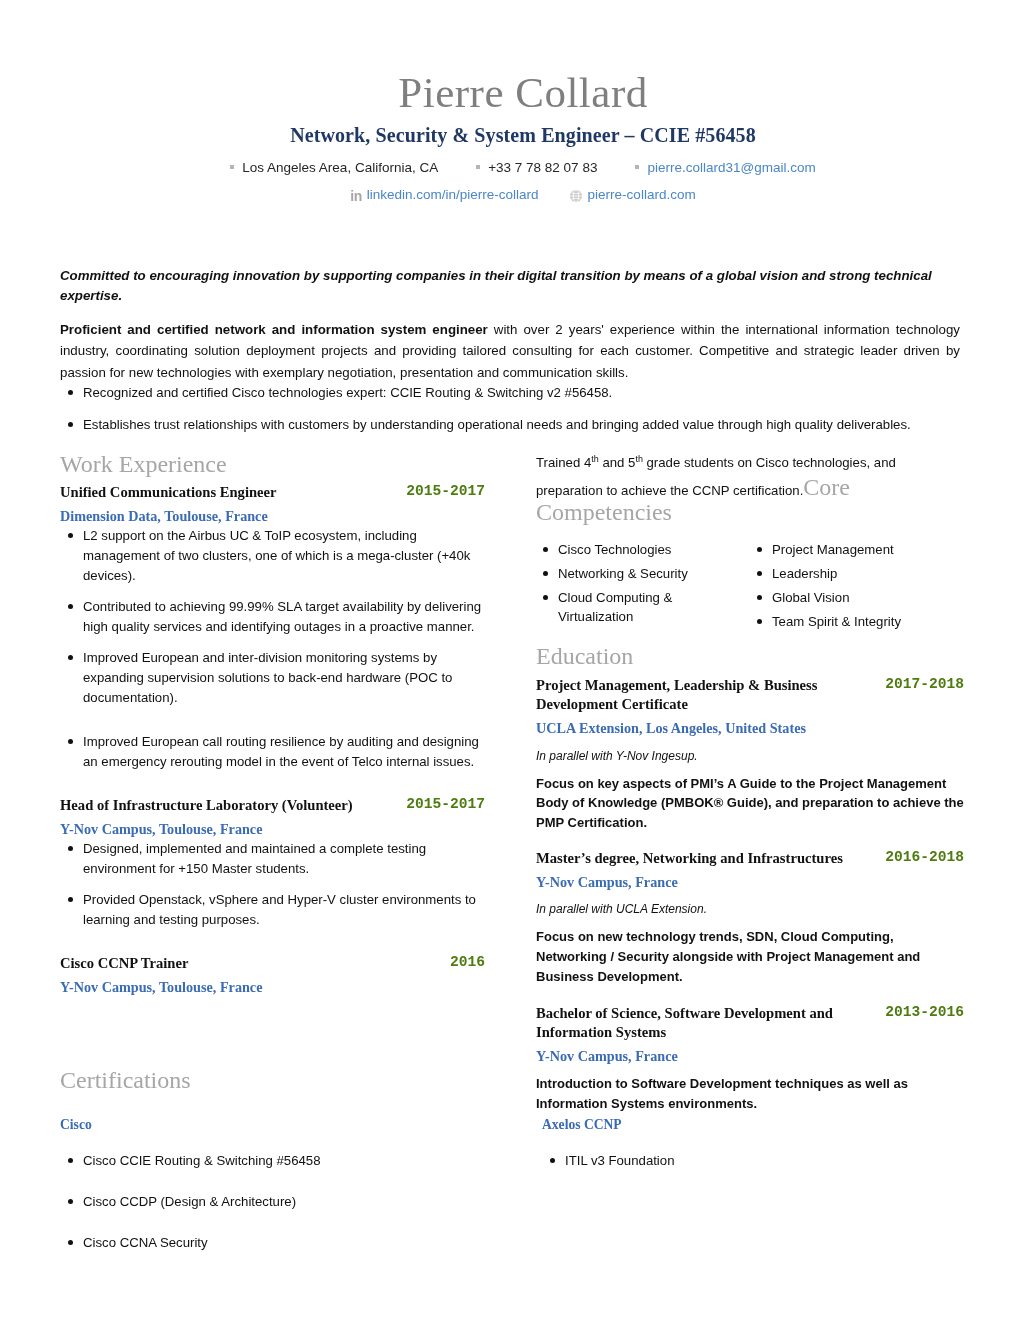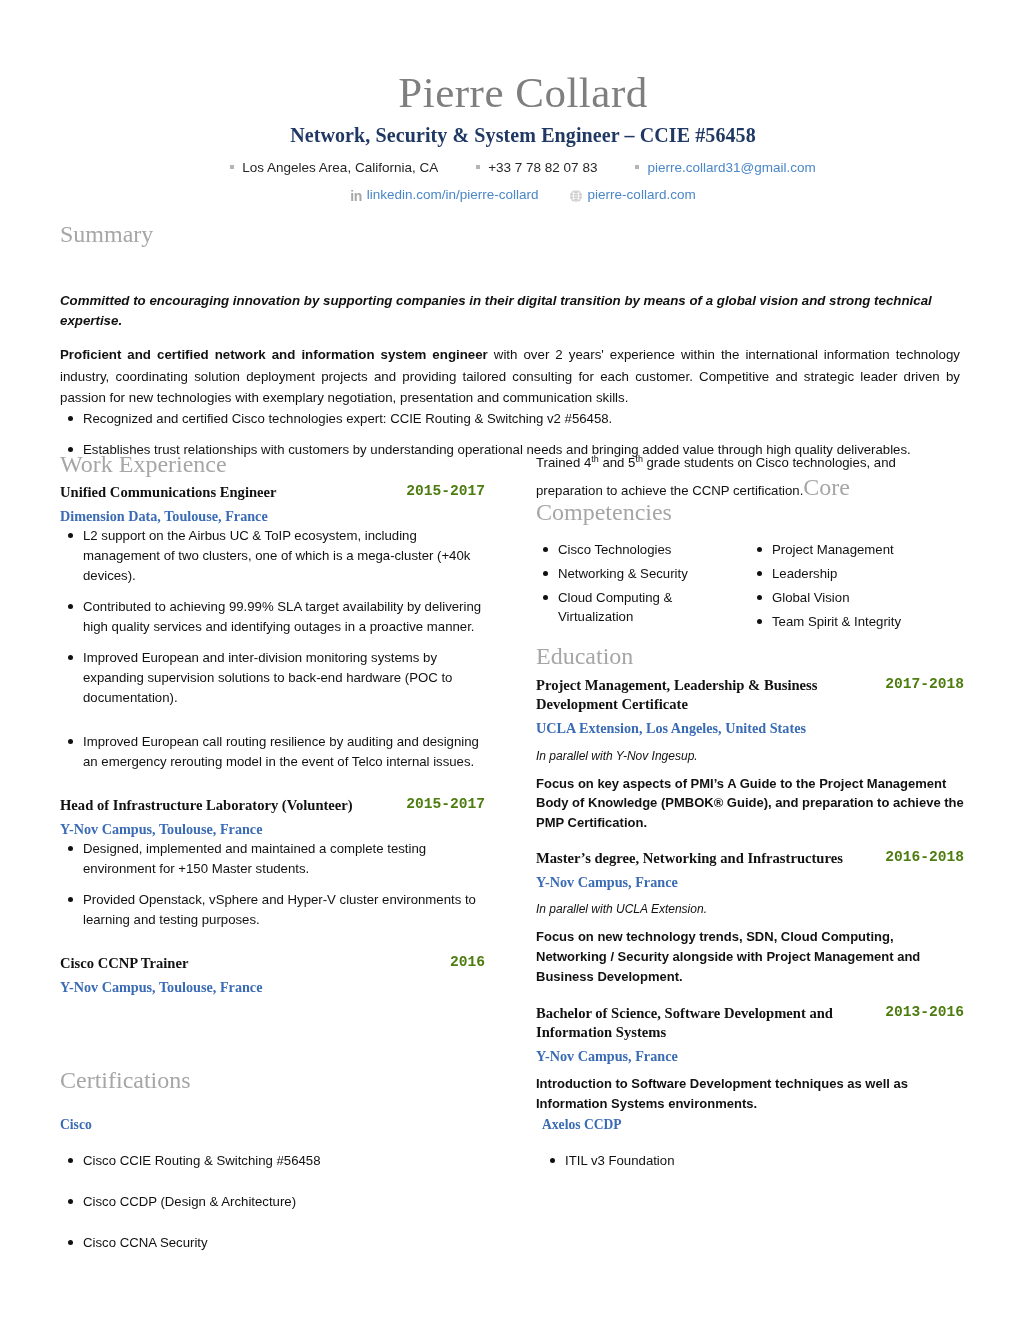--- a/index.html
+++ b/index.html
@@ -261,21 +261,20 @@
             <path d="M2.6 4.4 Q8 6.6 13.4 4.4" fill="none" stroke="#ffffff" stroke-width="0.9"></path>
             <path d="M2.6 11.6 Q8 9.4 13.4 11.6" fill="none" stroke="#ffffff" stroke-width="0.9"></path>
           </svg>
         </span>
         <span class="link-blue">pierre-collard.com</span>
       </span>
     </div>
   </div>
 
   <div class="summary-wrap">
-    <div class="sec-head">Summary</div>
 
     <div class="summary-lead">Committed to encouraging innovation by supporting companies in their digital transition by means of a global vision and strong technical expertise.</div>
 
     <div class="summary-body"><b>Proficient and certified network and information system engineer</b><span> with over 2 years' experience within the international information technology industry, coordinating solution deployment projects and providing tailored consulting for each customer. Competitive and strategic leader driven by passion for new technologies with exemplary negotiation, presentation and communication skills.</span></div>
 
     <ul class="bl sum-bullets">
       <li>Recognized and certified Cisco technologies expert: CCIE Routing &amp; Switching v2 #56458.</li>
       <li>Establishes trust relationships with customers by understanding operational needs and bringing added value through high quality deliverables.</li>
     </ul>
   </div>
@@ -379,21 +378,21 @@
     <div class="cert-cols">
       <div class="cert-col">
         <div class="cert-sub">Cisco</div>
         <ul class="bl certlist">
           <li>Cisco CCIE Routing &amp; Switching #56458</li>
           <li>Cisco CCDP (Design &amp; Architecture)</li>
           <li>Cisco CCNA Security</li>
         </ul>
       </div>
       <div class="cert-col right">
-        <div class="cert-sub">Axelos CCDP</div>
+        <div class="cert-sub">Axelos CCNP</div>
         <ul class="bl certlist">
           <li>ITIL v3 Foundation</li>
         </ul>
       </div>
     </div>
   </div>
 
 </div>
 
 </body></html>

